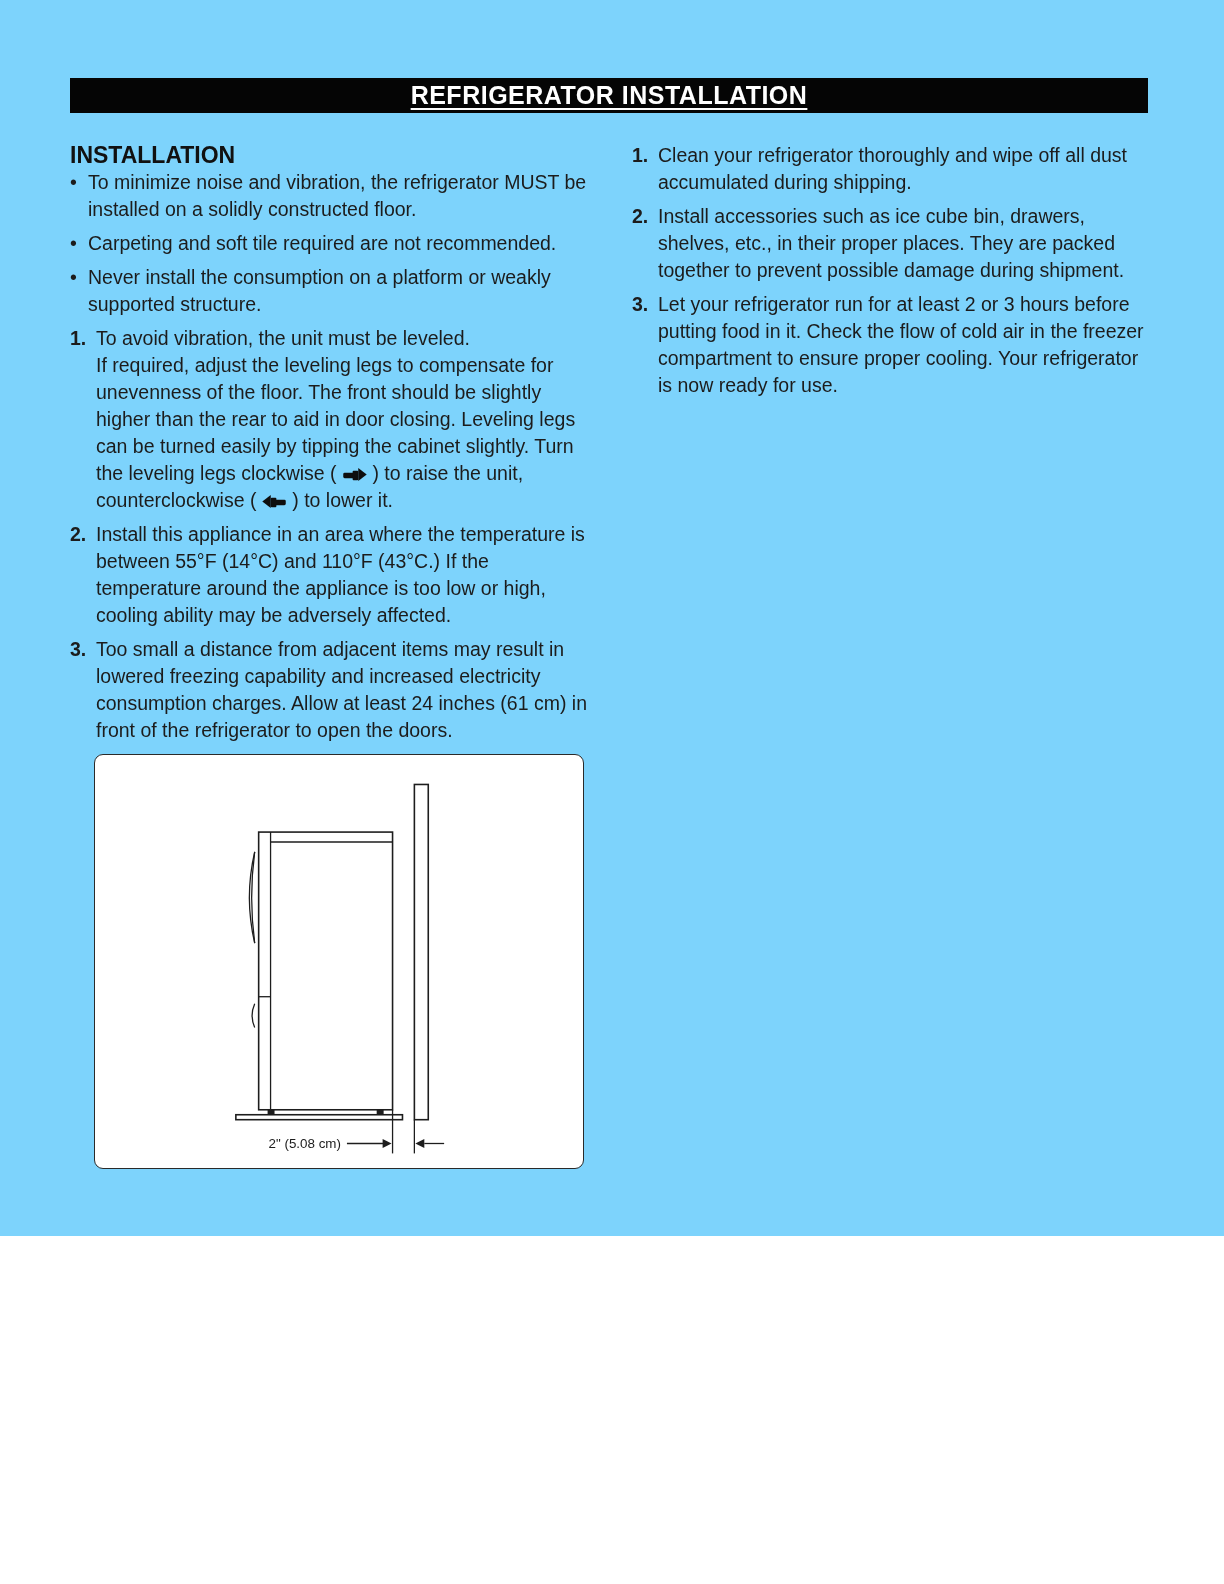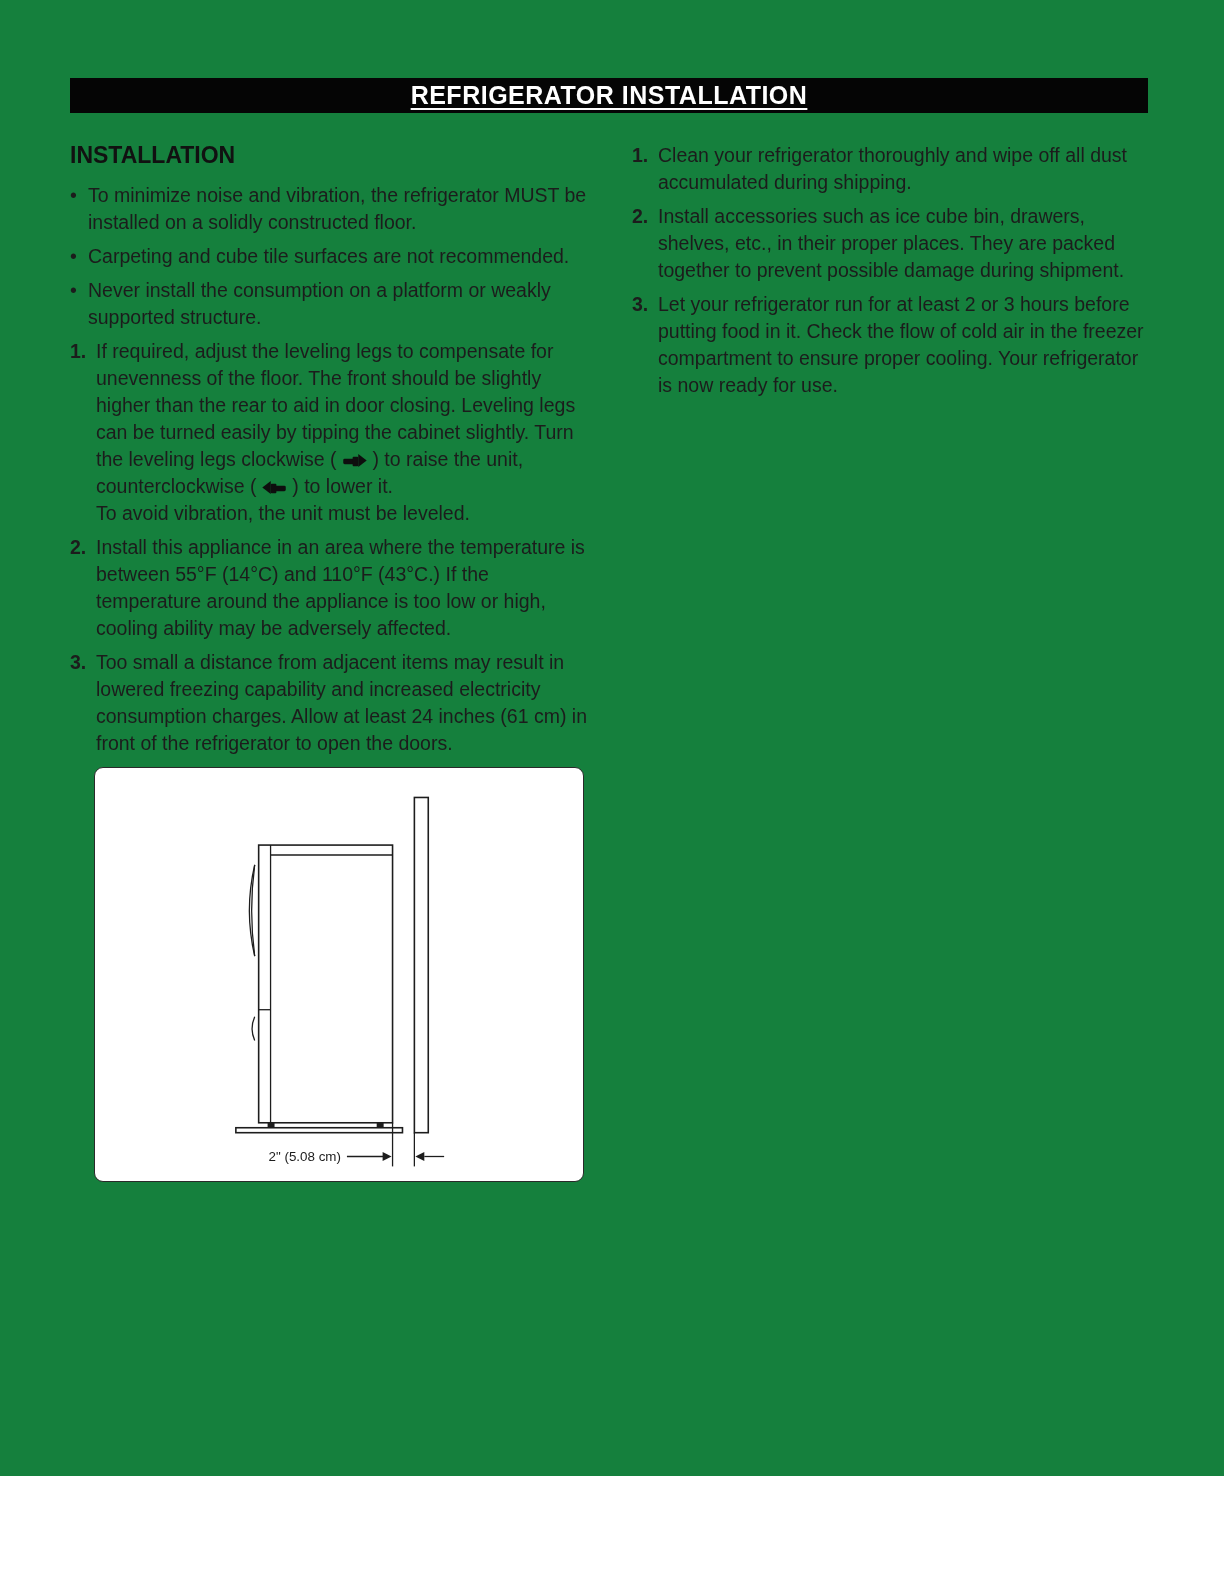--- a/index.html
+++ b/index.html
@@ -4,22 +4,22 @@
 <style>
   * { margin: 0; padding: 0; box-sizing: border-box; }
   html, body { background: #ffffff; }
   body {
     font-family: "Liberation Sans", sans-serif;
     color: #161616;
   }
   .page {
     position: relative;
     width: 1224px;
-    height: 1476px;
-    background: #15803d;
+    height: 1236px;
+    background: #7dd3fc;
     overflow: hidden;
   }
 
   
   .header-bar {
     position: absolute;
     left: 70px;
     top: 78px;
     width: 1078px;
     height: 35px;
@@ -37,21 +37,21 @@
     text-underline-offset: 4px;
   }
 
   
   .col { position: absolute; top: 142px; }
   .col-left  { left: 70px;  width: 524px; }
   .col-right { left: 632px; width: 520px; }
   .col-heading {
     font-size: 23px;
     font-weight: bold;
-    margin-bottom: 13px;
+    margin-bottom: 0;
     color: #111;
   }
 
   .item {
     display: flex;
     font-size: 19.5px;
     line-height: 27px;
     margin-bottom: 7px;
     color: #1c1c1c;
   }
@@ -106,41 +106,41 @@
   <section class="col col-left">
     <h2 class="col-heading">INSTALLATION</h2>
 
     <div class="item bullet">
       <span class="marker">•</span>
       <div class="txt">To minimize noise and vibration, the refrigerator MUST be installed on a solidly constructed floor.</div>
     </div>
 
     <div class="item bullet">
       <span class="marker">•</span>
-      <div class="txt">Carpeting and cube tile surfaces are not recommended.</div>
+      <div class="txt">Carpeting and soft tile required are not recommended.</div>
     </div>
 
     <div class="item bullet">
       <span class="marker">•</span>
       <div class="txt">Never install the consumption on a platform or weakly supported structure.</div>
     </div>
 
     <div class="item num">
       <span class="marker">1.</span>
       <div class="txt">
+        <div>To avoid vibration, the unit must be leveled.</div>
         <div><span>If required, adjust the leveling legs to compensate for unevenness of the floor. The front should be slightly higher than the rear to aid in door closing. Leveling legs can be turned easily by tipping the cabinet slightly. Turn the leveling legs clockwise ( </span><span class="leg-icon"><svg width="25" height="15" viewBox="0 0 26 16">
                 <rect x="1" y="6" width="12" height="6" rx="1.5"></rect>
                 <rect x="11" y="4" width="6" height="10" rx="1"></rect>
                 <path d="M17 1 L26 8 L17 15 Z"></path>
               </svg></span><span> ) to raise the unit, counterclockwise ( </span><span class="leg-icon"><svg width="25" height="15" viewBox="0 0 26 16">
                 <path d="M9 1 L0 8 L9 15 Z"></path>
                 <rect x="9" y="4" width="6" height="10" rx="1"></rect>
                 <rect x="13" y="6" width="12" height="6" rx="1.5"></rect>
               </svg></span><span> ) to lower it.</span></div>
-        <div>To avoid vibration, the unit must be leveled.</div>
       </div>
     </div>
 
     <div class="item num">
       <span class="marker">2.</span>
       <div class="txt">Install this appliance in an area where the temperature is between 55°F (14°C) and 110°F (43°C.) If the temperature around the appliance is too low or high, cooling ability may be adversely affected.</div>
     </div>
 
     <div class="item num">
       <span class="marker">3.</span>

